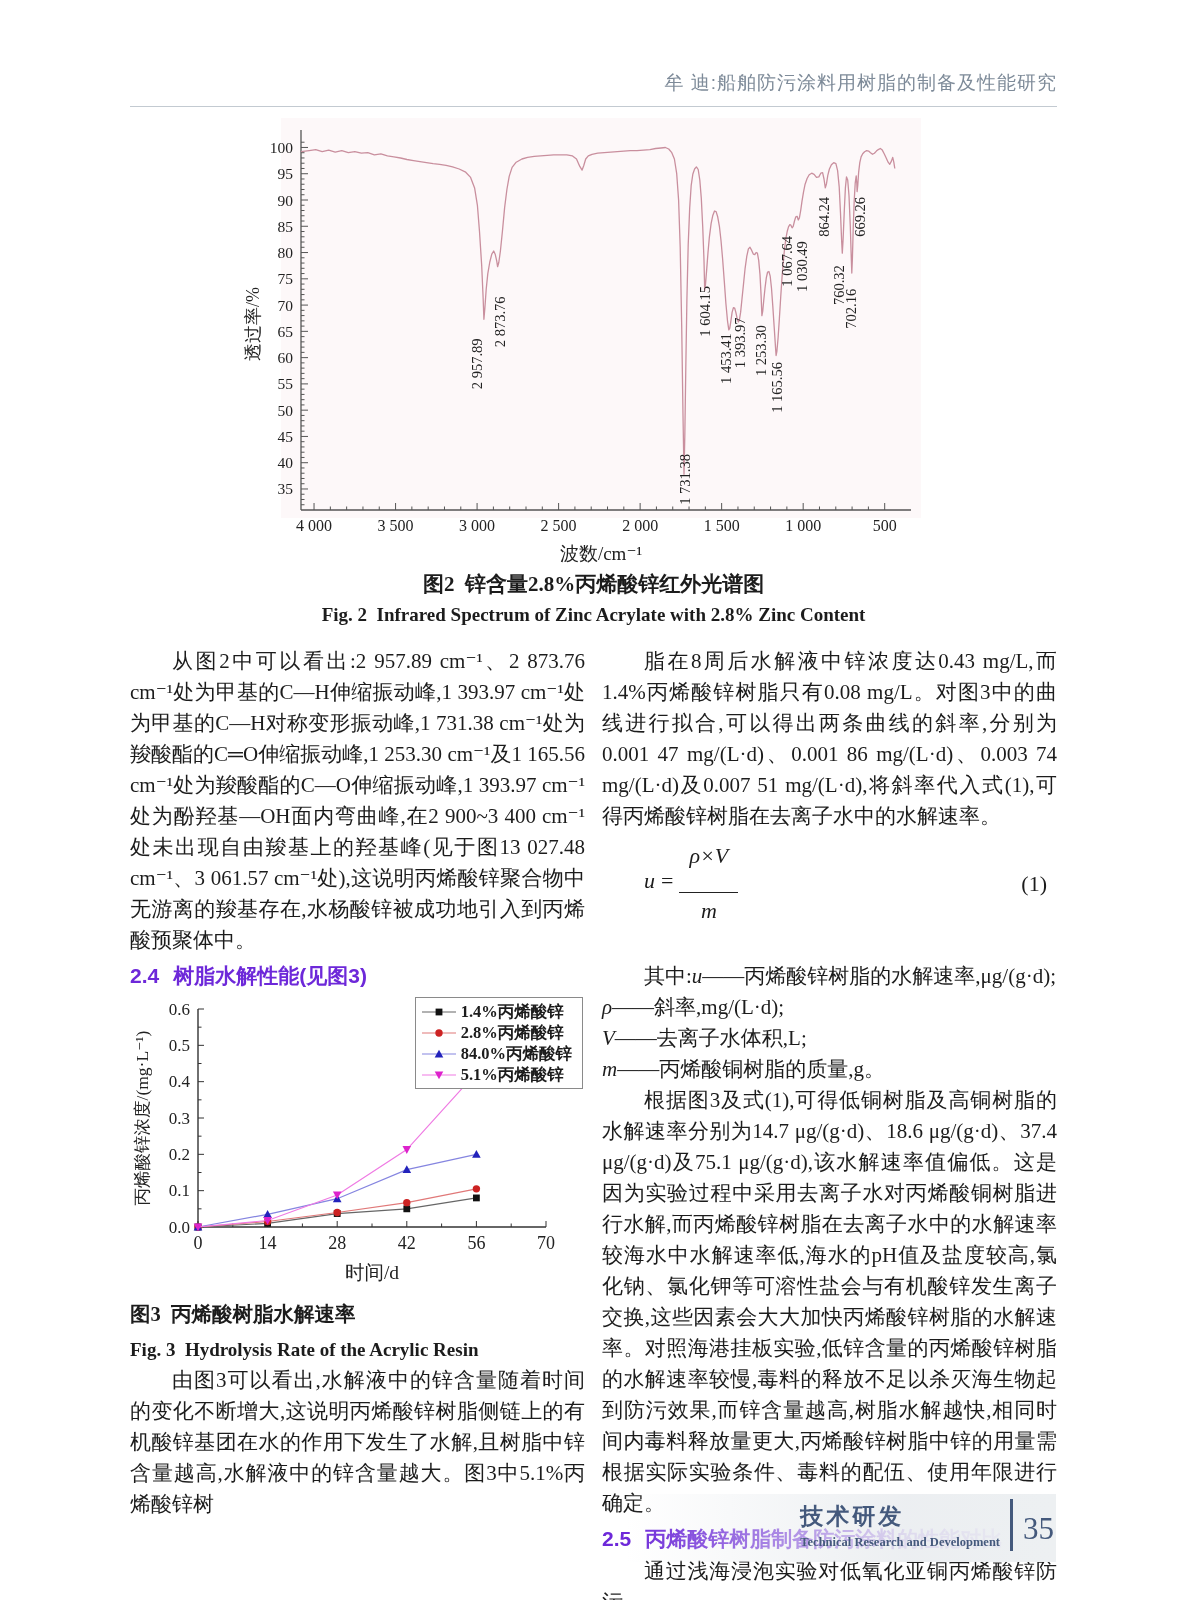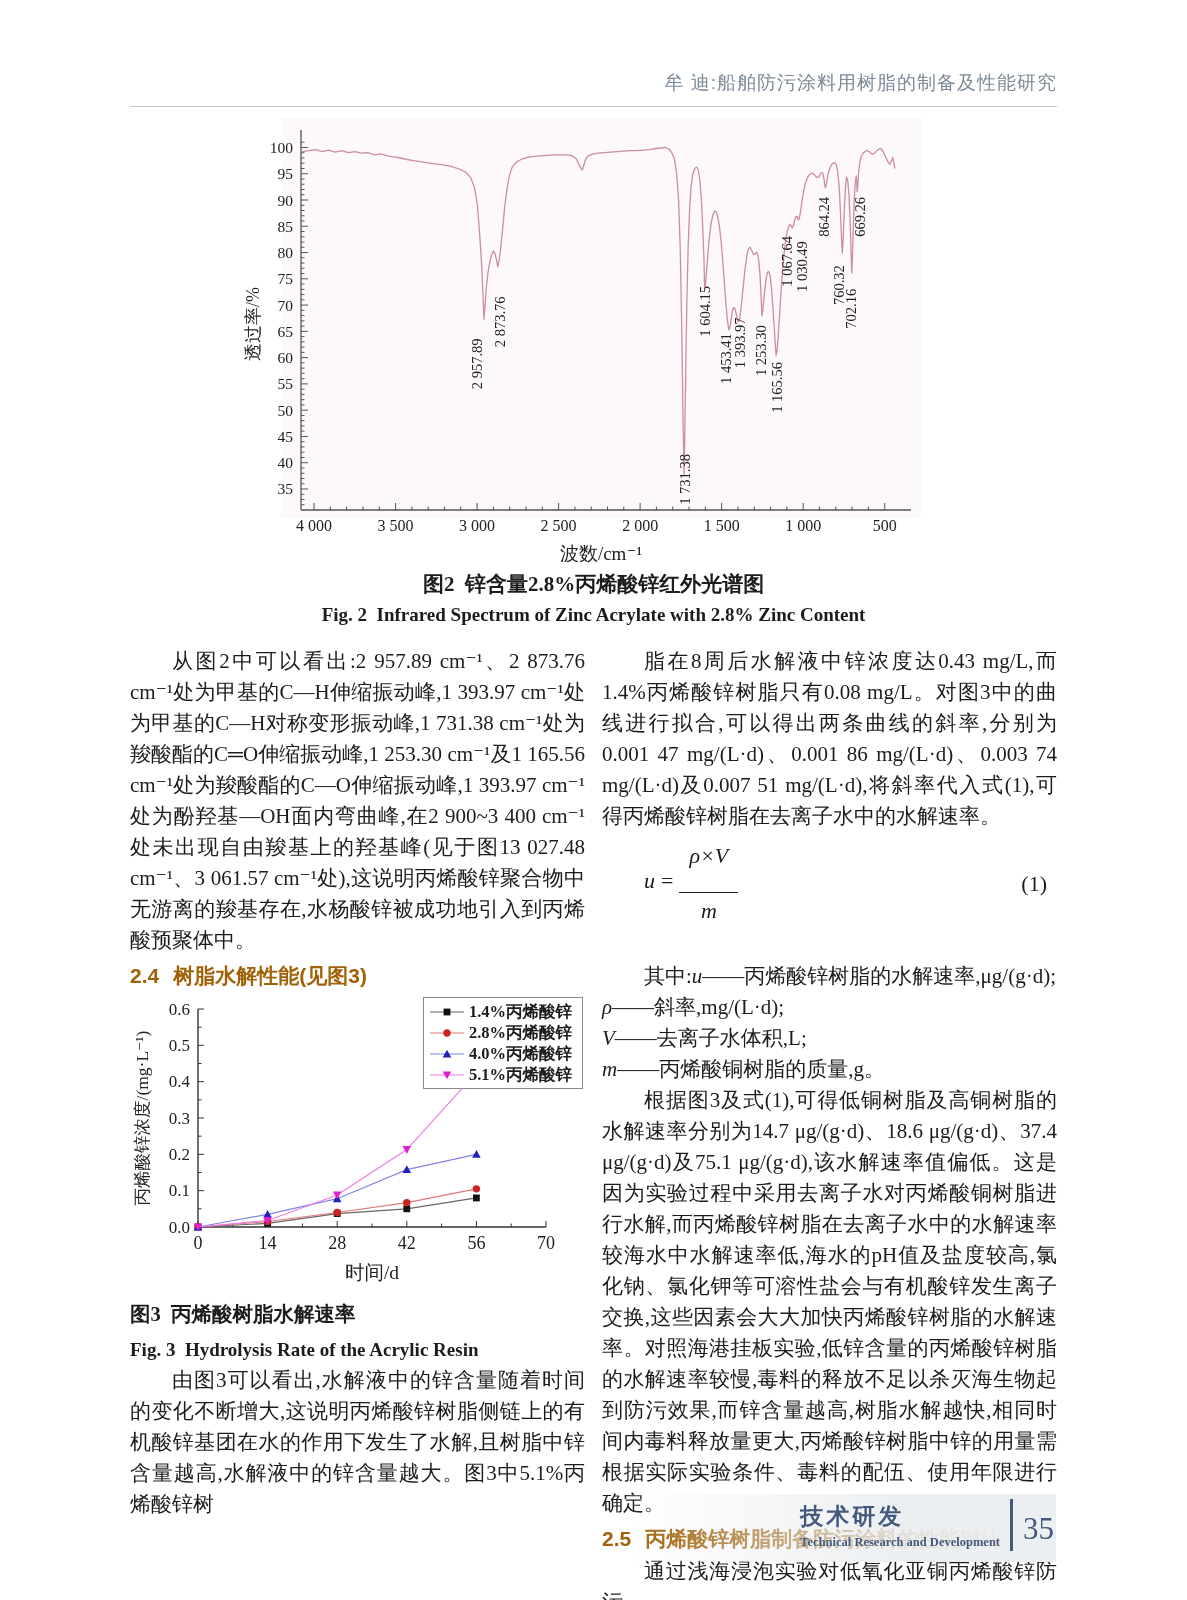--- a/index.html
+++ b/index.html
@@ -17,21 +17,21 @@
   
   .figure2{position:absolute;top:116px;left:243px;width:700px;height:452px;}
   .fig2-captions{position:absolute;top:570px;left:130px;width:927px;text-align:center;}
   .cap-cn{font-size:21px;font-weight:bold;white-space:pre-wrap;}
   .cap-en{font-size:19px;font-weight:bold;font-family:"Liberation Serif",serif;margin-top:6px;white-space:pre-wrap;}
   
   .columns{position:absolute;top:646px;left:130px;width:927px;display:flex;gap:17px;}
   .col{width:455px;font-size:21px;line-height:31px;text-align:justify;}
   .col p{margin:0;text-indent:2em;}
   .sec-heading{
-    color:#a16207;font-weight:bold;font-size:21px;line-height:31px;
+    color:#6d28d9;font-weight:bold;font-size:21px;line-height:31px;
     font-family:"Liberation Sans","DejaVu Sans",sans-serif;
     margin:4px 0 2px 0;display:flex;gap:14px;text-align:left;
   }
   
   .fig3{position:relative;margin:2px 0 0 0;height:300px;}
   .fig3 svg{display:block;}
   .fig3-legend{
     position:absolute;top:4px;right:2px;background:#fff;border:1px solid #8a8a8a;
     padding:3px 10px 3px 5px;font-size:16.5px;line-height:21px;
     font-family:"Liberation Serif",serif;
@@ -318,21 +318,21 @@
               <line x1="1" y1="6" x2="35" y2="6" stroke="#e07878" stroke-width="1.2"></line>
               <circle cx="18" cy="6" r="3.7" fill="#cc2222"></circle>
             </svg>
             <span>2.8%丙烯酸锌</span>
           </div>
           <div class="lg-row">
             <svg width="36" height="12">
               <line x1="1" y1="6" x2="35" y2="6" stroke="#8585e0" stroke-width="1.2"></line>
               <polygon points="18,1.7000000000000002 13.7,9.5 22.3,9.5" fill="#2222bb"></polygon>
             </svg>
-            <span>4.0%丙烯酸锌</span>
+            <span>84.0%丙烯酸锌</span>
           </div>
           <div class="lg-row">
             <svg width="36" height="12">
               <line x1="1" y1="6" x2="35" y2="6" stroke="#ef7ae3" stroke-width="1.2"></line>
               <polygon points="18,10.3 13.7,2.5 22.3,2.5" fill="#dd22cc"></polygon>
             </svg>
             <span>5.1%丙烯酸锌</span>
           </div>
         </div>
     </div>

